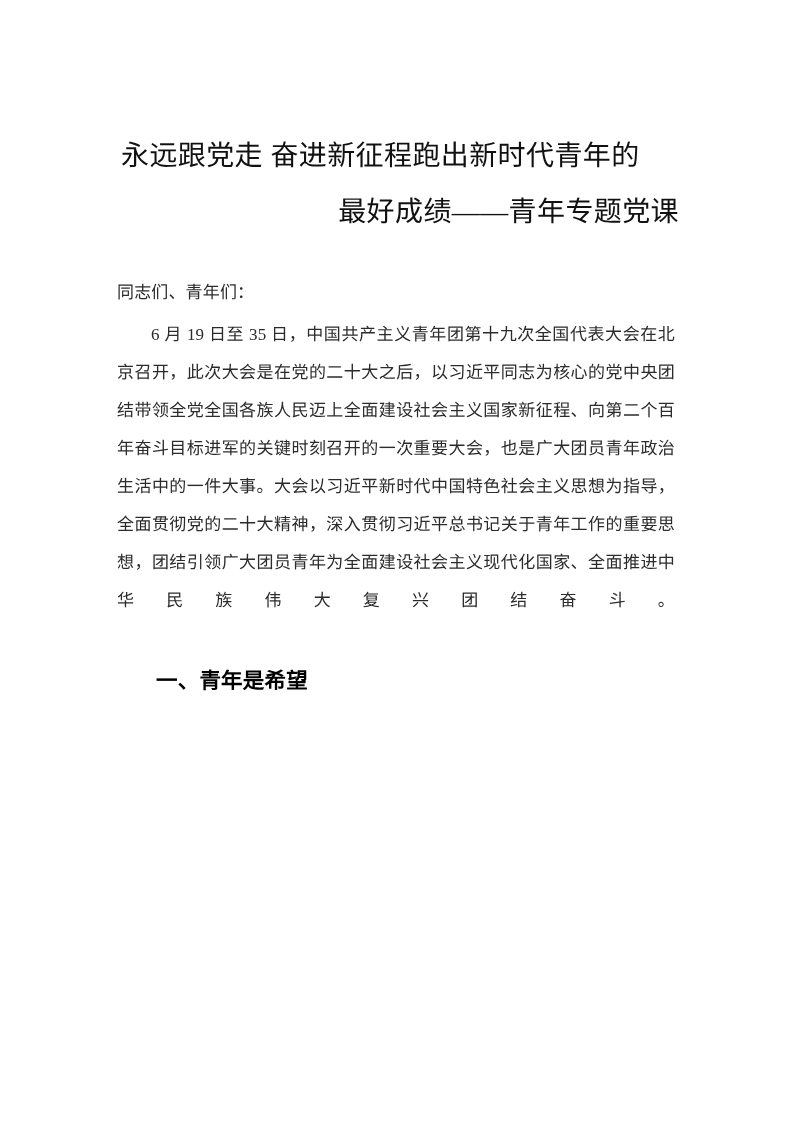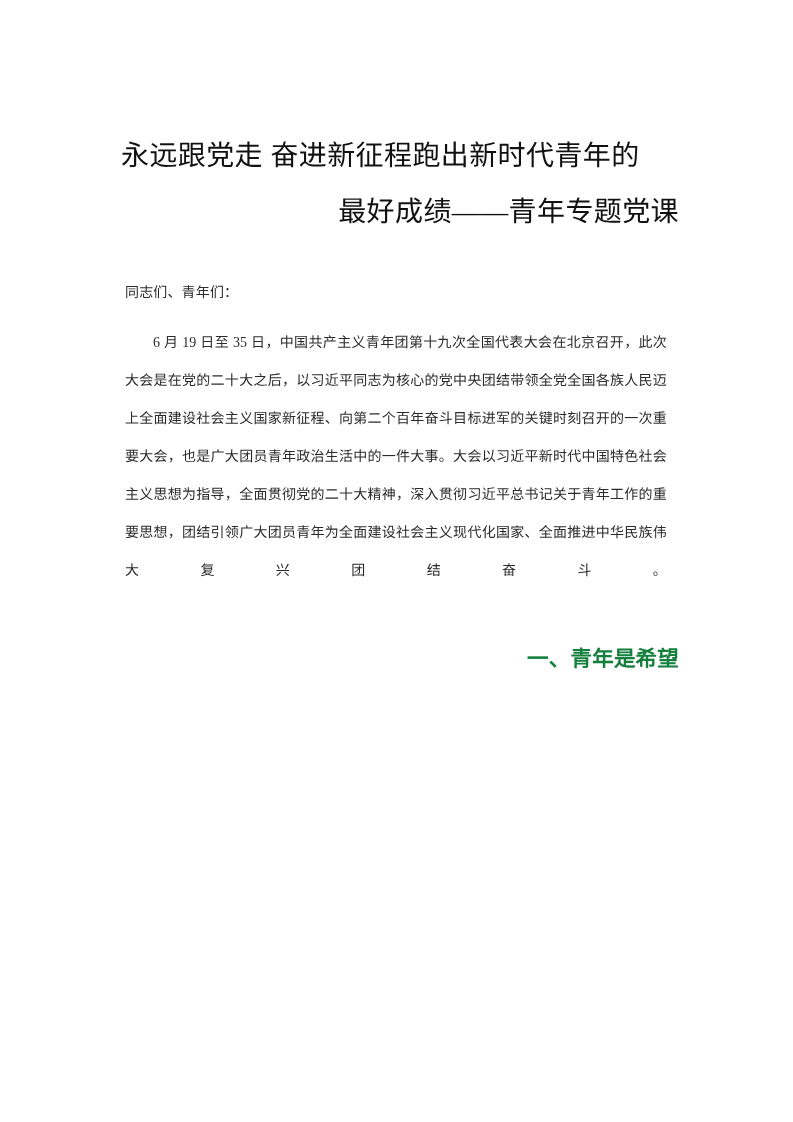--- a/index.html
+++ b/index.html
@@ -56,23 +56,23 @@
   .doc-title .tline-2 {
     text-align: right;
   }
 
   
   .body-block {
     margin-top: 34px;
   }
 
   p.para {
-    margin: 12px;
+    margin: 4px;
     font-family: "Liberation Serif", "DejaVu Serif", serif;
-    font-size: 14px;
+    font-size: 17px;
     line-height: 38px;
     color: #2b2b2b;
     text-align: justify;
     text-justify: inter-character;
     letter-spacing: 0.15px;
     text-indent: 0;
     word-break: break-all;
   }
   p.para.indent {
     text-indent: 2em;
@@ -91,24 +91,24 @@
     display: none;
   }
 
   
   h2.section-heading {
     margin: 0;
     font-family: "Liberation Sans", "DejaVu Sans", sans-serif;
     font-size: 21.5px;
     font-weight: 700;
     line-height: 38px;
-    color: #15803d;
+    color: #000000;
     text-indent: 2em;
     letter-spacing: 0.2px;
-    text-align: right;
+    text-align: left;
   }
 </style>
 </head>
 <body>
 
 <div class="page">
   <div class="content">
 
     <h1 class="doc-title">
       <span class="tline tline-1">永远跟党走 奋进新征程跑出新时代青年的</span>

